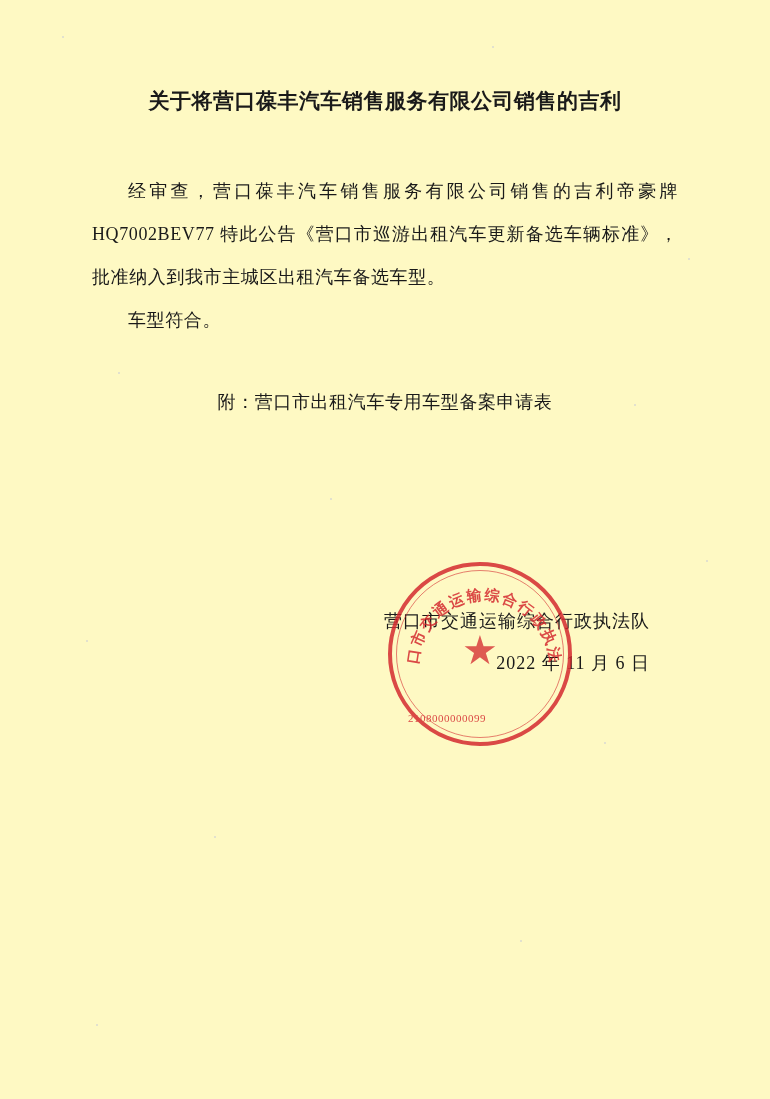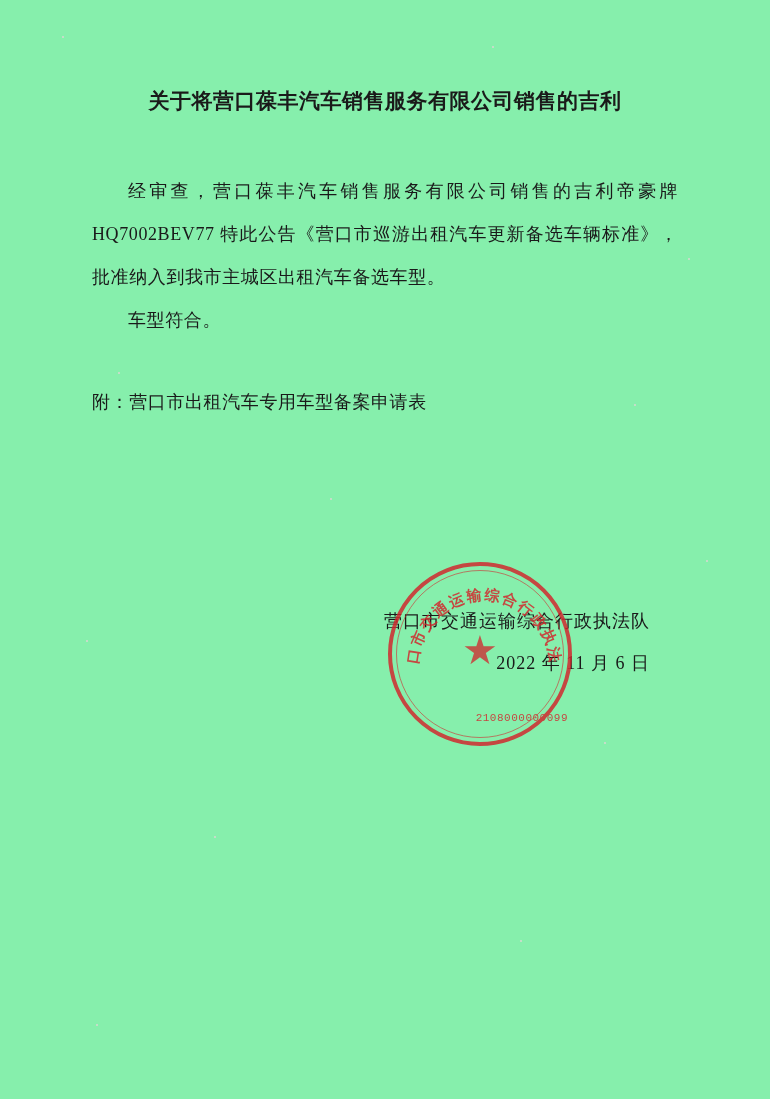--- a/index.html
+++ b/index.html
@@ -12,21 +12,21 @@
     height: 1099px;
     position: relative;
     font-family: "Liberation Serif", "DejaVu Serif", serif;
     color: #1a1a1a;
     overflow: hidden;
   }
 
   .page {
     position: absolute;
     inset: 0;
-    background: #86efac;
+    background: #fef9c3;
   }
 
   
   .speck {
     position: absolute;
     width: 2px;
     height: 2px;
     background: #d8d8d2;
     border-radius: 50%;
   }
@@ -55,20 +55,21 @@
     text-indent: 2em;
   }
   .para + .para { margin-top: 0; }
 
   .attachment {
     margin-top: 40px;
     padding: 0 92px;
     font-size: 18px;
     line-height: 40px;
     letter-spacing: 0.6px;
+    text-align: center;
   }
 
   .signature-block {
     position: absolute;
     left: 0;
     right: 0;
     top: 600px;
     padding-right: 120px;
     text-align: right;
     font-size: 18px;
@@ -114,25 +115,25 @@
   }
   .seal-arc text {
     font-family: "Liberation Serif", serif;
     font-size: 15px;
     font-weight: bold;
     fill: #d3232a;
     letter-spacing: 2px;
   }
   .seal-code {
     position: absolute;
-    left: 8px;
+    left: 16px;
     right: 0;
     bottom: 18px;
-    text-align: right;
-    font-family: Liberation Mono, monospace;
+    text-align: left;
+    font-family: Liberation Serif, serif;
     font-size: 11px;
     letter-spacing: 0.5px;
     color: #d3232a;
   }
 </style>
 </head>
 <body>
 
 <div class="page">
 

